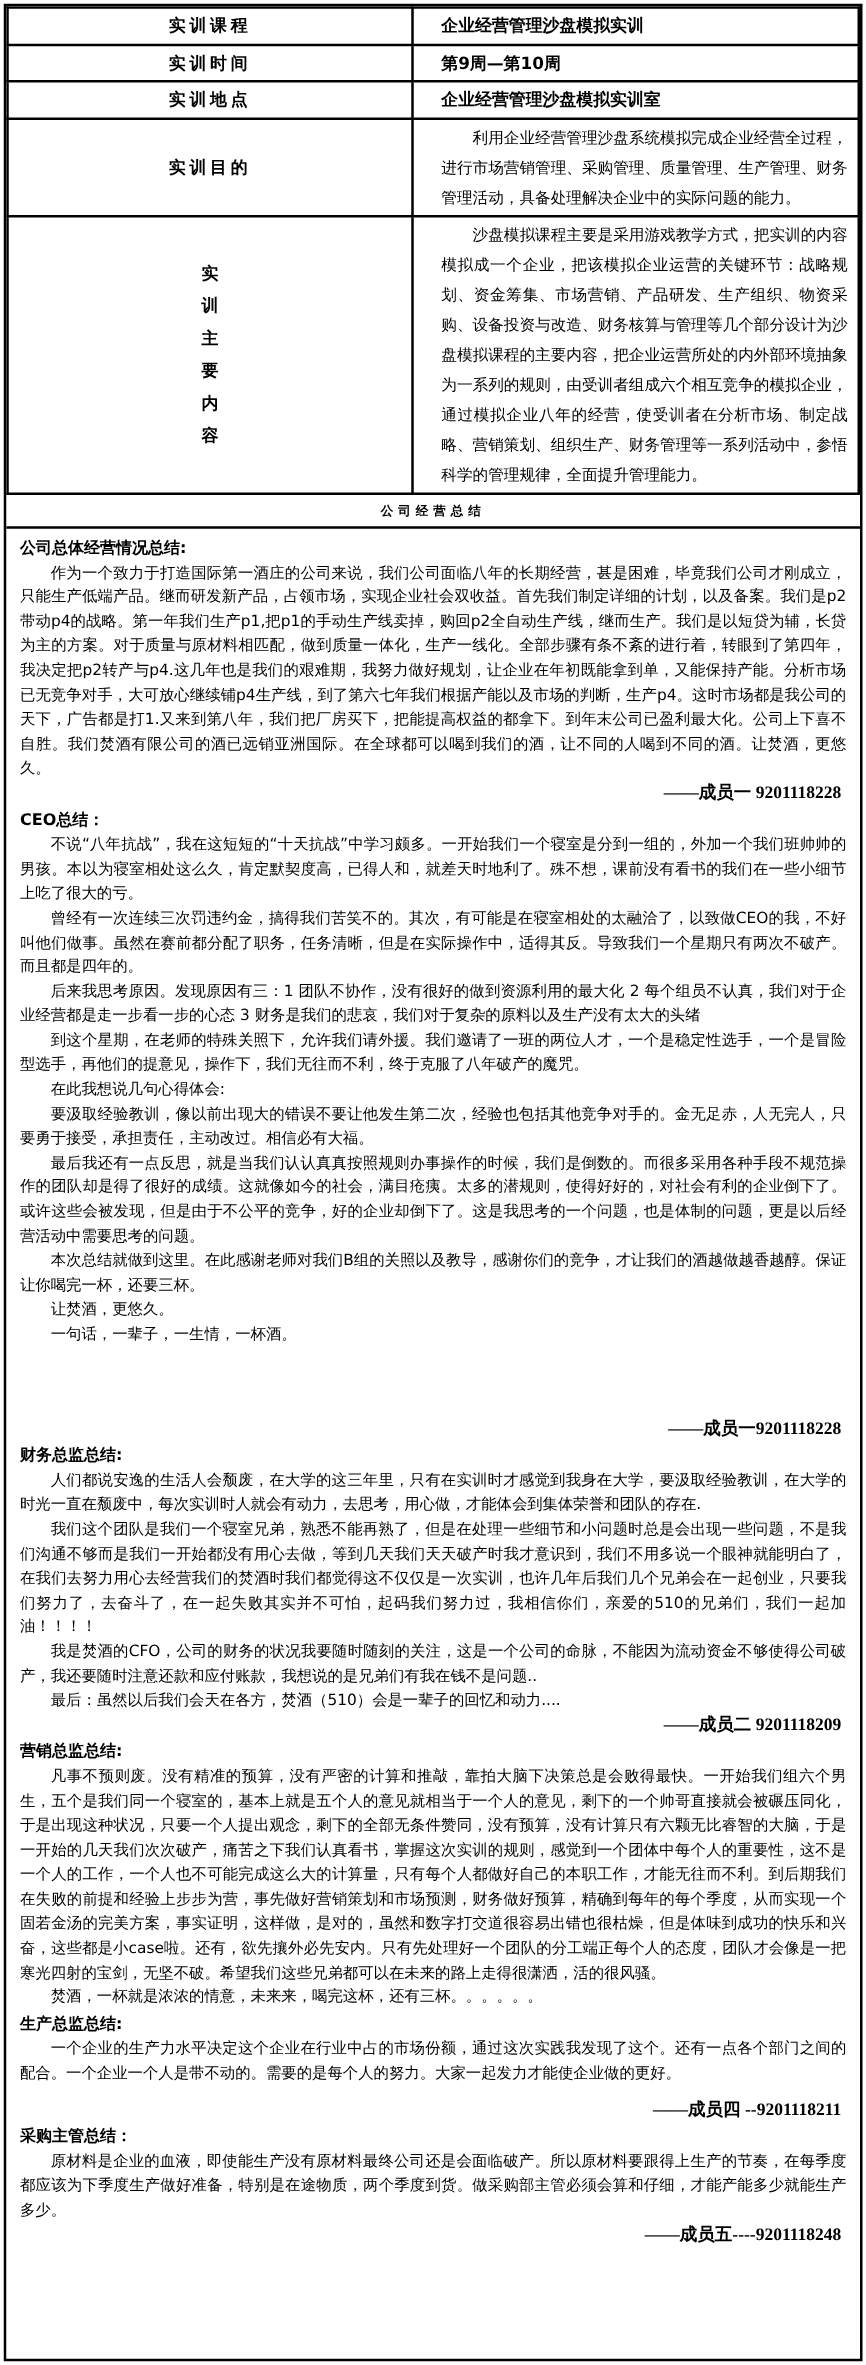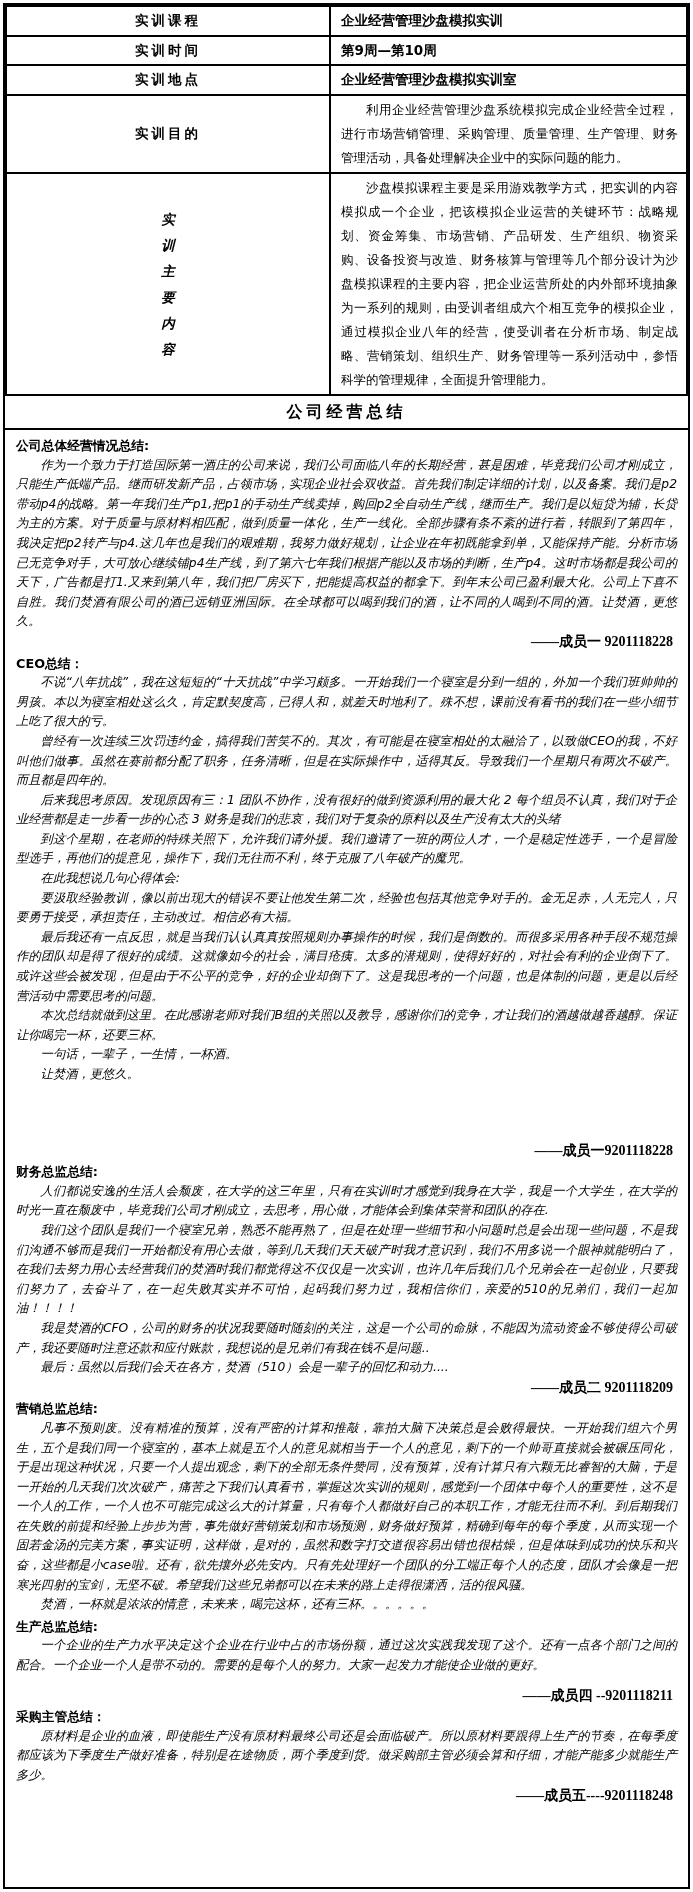--- a/index.html
+++ b/index.html
@@ -10,45 +10,45 @@
   }
   .frame{
     border:2px solid #000;width:100%;height:100%;box-sizing:border-box;
     overflow:hidden;display:flex;flex-direction:column;
   }
   table.info-table{border-collapse:collapse;width:100%;table-layout:fixed;}
   table.info-table td{border:2px solid #000;padding:2px 8px;vertical-align:middle;}
   table.info-table td.lbl{
     width:306px;text-align:center;font-weight:bold;font-size:13.5px;letter-spacing:3px;
   }
-  table.info-table td.val{font-weight:bold;font-size:13.5px;padding-left:10px;}
+  table.info-table td.val{font-weight:bold;font-size:13.5px;padding-left:22px;}
   table.info-table tr.r1 td{height:24px;}
   table.info-table tr.r2 td{height:23px;}
   table.info-table tr.r3 td{height:24px;}
   table.info-table tr.r4 td.val, table.info-table tr.r5 td.val{
     font-weight:normal;font-size:12.5px;line-height:24px;text-align:justify;
   }
   table.info-table tr.r4 td{height:42px;}
   table.info-table tr.r5 td{height:156px;vertical-align:top;}
   .indent2{text-indent:2em;}
   .vlabel{
     display:inline-block;width:15px;word-break:break-all;line-height:26px;
     text-align:center;letter-spacing:0;
   }
-  .vcell{text-align:center;vertical-align:middle !important;font-style:italic;}
+  .vcell{text-align:center;vertical-align:middle !important;}
   .summary-header{
     border-bottom:2px solid #000;text-align:center;font-weight:bold;
-    font-size:16px;letter-spacing:4px;padding:6px 0 5px 0;flex:0 0 auto;
+    font-size:10px;letter-spacing:4px;padding:6px 0 5px 0;flex:0 0 auto;
   }
   .doc-body{
     flex:1 1 auto;overflow:hidden;padding:4px 11px 0 11px;
     font-size:12.3px;line-height:19.6px;text-align:justify;border-radius:29px;
   }
   .sec-h{font-weight:bold;font-size:12.8px;text-align:left;margin-top:2px;}
-  .doc-body p{margin:0;text-indent:2em;font-style:italic;}
+  .doc-body p{margin:0;text-indent:2em;}
   .poem{text-indent:2.6em;text-align:left;}
   .indent-sm{text-indent:1em;}
   .sig{
     text-align:right;font-weight:bold;font-size:14px;padding-right:4px;
     font-family:"Liberation Serif",serif;
   }
   .gap-lg{margin-top:56px;}
   .gap-md{margin-top:44px;}
   .gap-sm{margin-top:10px;font-family:Liberation Serif, serif;}
 </style>
@@ -98,28 +98,28 @@
       <div>
         <div class="sec-h">CEO总结：</div>
         <p>不说“八年抗战”，我在这短短的“十天抗战”中学习颇多。一开始我们一个寝室是分到一组的，外加一个我们班帅帅的男孩。本以为寝室相处这么久，肯定默契度高，已得人和，就差天时地利了。殊不想，课前没有看书的我们在一些小细节上吃了很大的亏。</p>
         <p>曾经有一次连续三次罚违约金，搞得我们苦笑不的。其次，有可能是在寝室相处的太融洽了，以致做CEO的我，不好叫他们做事。虽然在赛前都分配了职务，任务清晰，但是在实际操作中，适得其反。导致我们一个星期只有两次不破产。而且都是四年的。</p>
         <p>后来我思考原因。发现原因有三：1 团队不协作，没有很好的做到资源利用的最大化 2 每个组员不认真，我们对于企业经营都是走一步看一步的心态 3 财务是我们的悲哀，我们对于复杂的原料以及生产没有太大的头绪</p>
         <p>到这个星期，在老师的特殊关照下，允许我们请外援。我们邀请了一班的两位人才，一个是稳定性选手，一个是冒险型选手，再他们的提意见，操作下，我们无往而不利，终于克服了八年破产的魔咒。</p>
         <p>在此我想说几句心得体会:</p>
         <p>要汲取经验教训，像以前出现大的错误不要让他发生第二次，经验也包括其他竞争对手的。金无足赤，人无完人，只要勇于接受，承担责任，主动改过。相信必有大福。</p>
         <p>最后我还有一点反思，就是当我们认认真真按照规则办事操作的时候，我们是倒数的。而很多采用各种手段不规范操作的团队却是得了很好的成绩。这就像如今的社会，满目疮痍。太多的潜规则，使得好好的，对社会有利的企业倒下了。或许这些会被发现，但是由于不公平的竞争，好的企业却倒下了。这是我思考的一个问题，也是体制的问题，更是以后经营活动中需要思考的问题。</p>
         <p>本次总结就做到这里。在此感谢老师对我们B组的关照以及教导，感谢你们的竞争，才让我们的酒越做越香越醇。保证让你喝完一杯，还要三杯。</p>
+        <p class="poem">让焚酒，更悠久。</p>
         <p class="poem">一句话，一辈子，一生情，一杯酒。</p>
-        <p class="poem">让焚酒，更悠久。</p>
         <div class="sig gap-lg">——成员一9201118228</div>
       </div>
 
       <div>
         <div class="sec-h">财务总监总结:</div>
-        <p>人们都说安逸的生活人会颓废，在大学的这三年里，只有在实训时才感觉到我身在大学，我是一个大学生，在大学的时光一直在颓废中，毕竟我们公司才刚成立，去思考，用心做，才能体会到集体荣誉和团队的存在.</p>
+        <p>人们都说安逸的生活人会颓废，在大学的这三年里，只有在实训时才感觉到我身在大学，要汲取经验教训，在大学的时光一直在颓废中，每次实训时人就会有动力，去思考，用心做，才能体会到集体荣誉和团队的存在.</p>
         <p>我们这个团队是我们一个寝室兄弟，熟悉不能再熟了，但是在处理一些细节和小问题时总是会出现一些问题，不是我们沟通不够而是我们一开始都没有用心去做，等到几天我们天天破产时我才意识到，我们不用多说一个眼神就能明白了，在我们去努力用心去经营我们的焚酒时我们都觉得这不仅仅是一次实训，也许几年后我们几个兄弟会在一起创业，只要我们努力了，去奋斗了，在一起失败其实并不可怕，起码我们努力过，我相信你们，亲爱的510的兄弟们，我们一起加油！！！！</p>
         <p>我是焚酒的CFO，公司的财务的状况我要随时随刻的关注，这是一个公司的命脉，不能因为流动资金不够使得公司破产，我还要随时注意还款和应付账款，我想说的是兄弟们有我在钱不是问题..</p>
         <p>最后：虽然以后我们会天在各方，焚酒（510）会是一辈子的回忆和动力....</p>
         <div class="sig">——成员二 9201118209</div>
       </div>
 
       <div>
         <div class="sec-h">营销总监总结:</div>
         <p>凡事不预则废。没有精准的预算，没有严密的计算和推敲，靠拍大脑下决策总是会败得最快。一开始我们组六个男生，五个是我们同一个寝室的，基本上就是五个人的意见就相当于一个人的意见，剩下的一个帅哥直接就会被碾压同化，于是出现这种状况，只要一个人提出观念，剩下的全部无条件赞同，没有预算，没有计算只有六颗无比睿智的大脑，于是一开始的几天我们次次破产，痛苦之下我们认真看书，掌握这次实训的规则，感觉到一个团体中每个人的重要性，这不是一个人的工作，一个人也不可能完成这么大的计算量，只有每个人都做好自己的本职工作，才能无往而不利。到后期我们在失败的前提和经验上步步为营，事先做好营销策划和市场预测，财务做好预算，精确到每年的每个季度，从而实现一个固若金汤的完美方案，事实证明，这样做，是对的，虽然和数字打交道很容易出错也很枯燥，但是体味到成功的快乐和兴奋，这些都是小case啦。还有，欲先攘外必先安内。只有先处理好一个团队的分工端正每个人的态度，团队才会像是一把寒光四射的宝剑，无坚不破。希望我们这些兄弟都可以在未来的路上走得很潇洒，活的很风骚。</p>
         <p class="indent-sm">焚酒，一杯就是浓浓的情意，未来来，喝完这杯，还有三杯。。。。。。</p>

